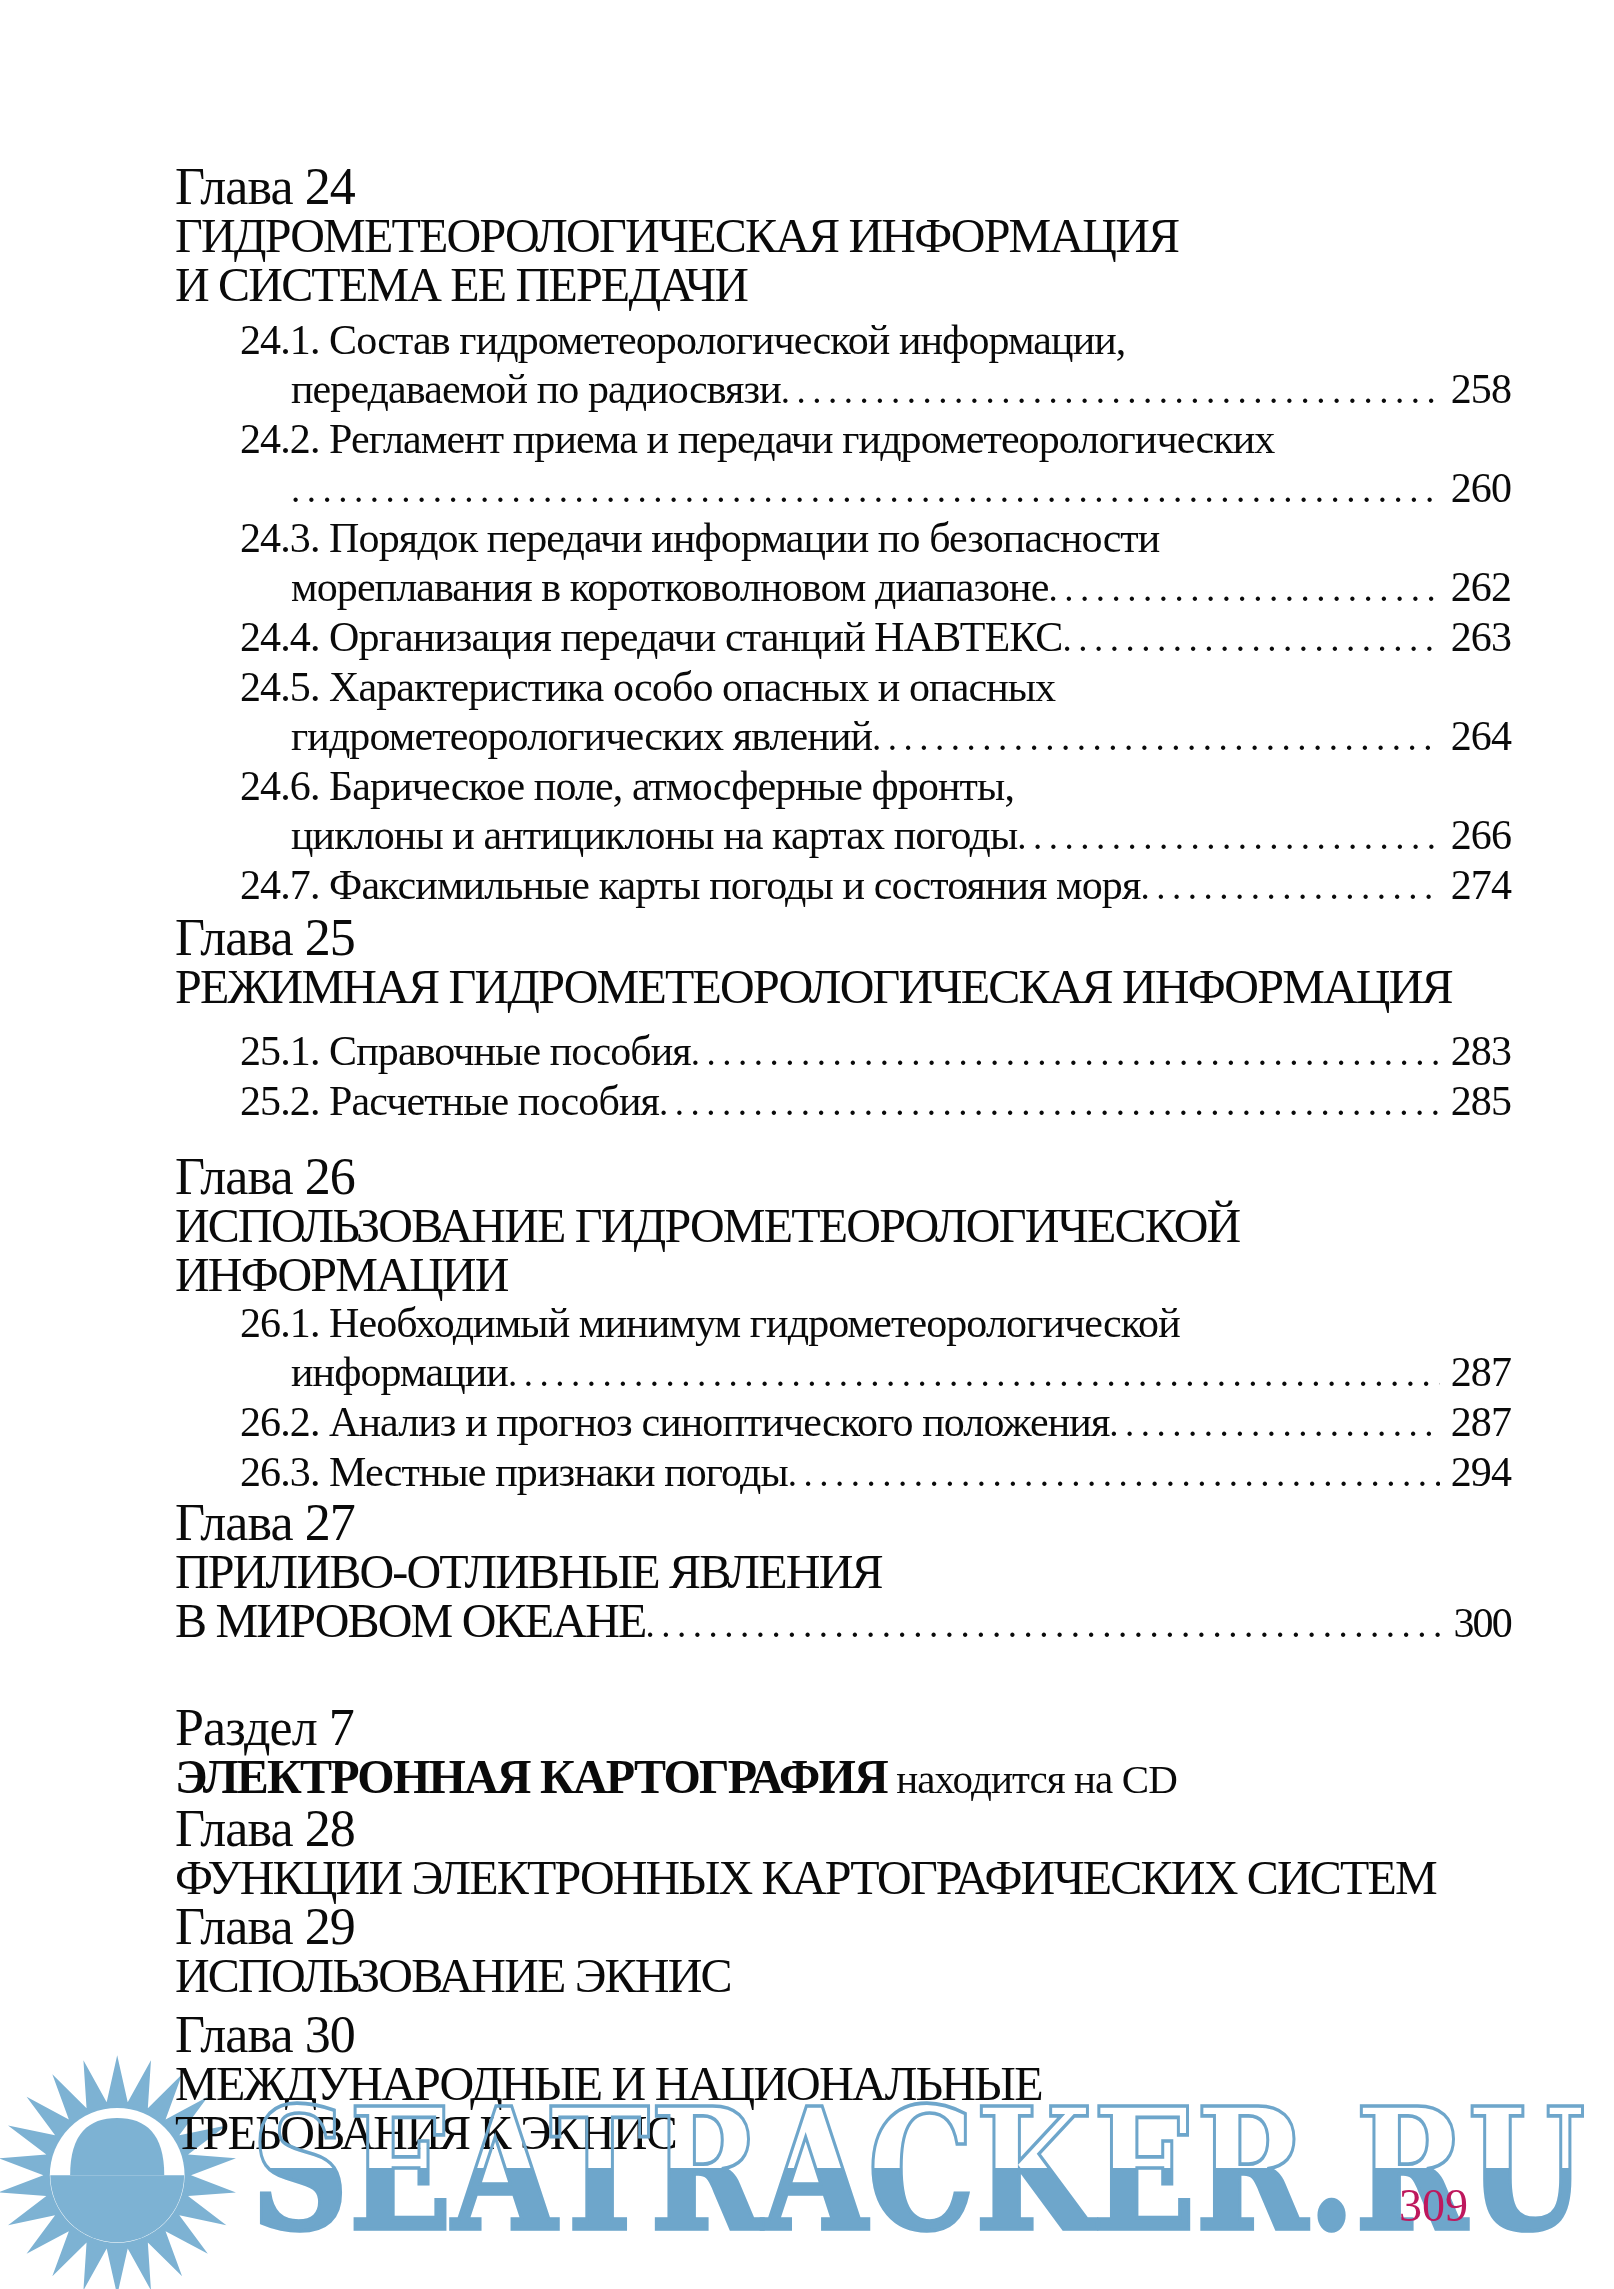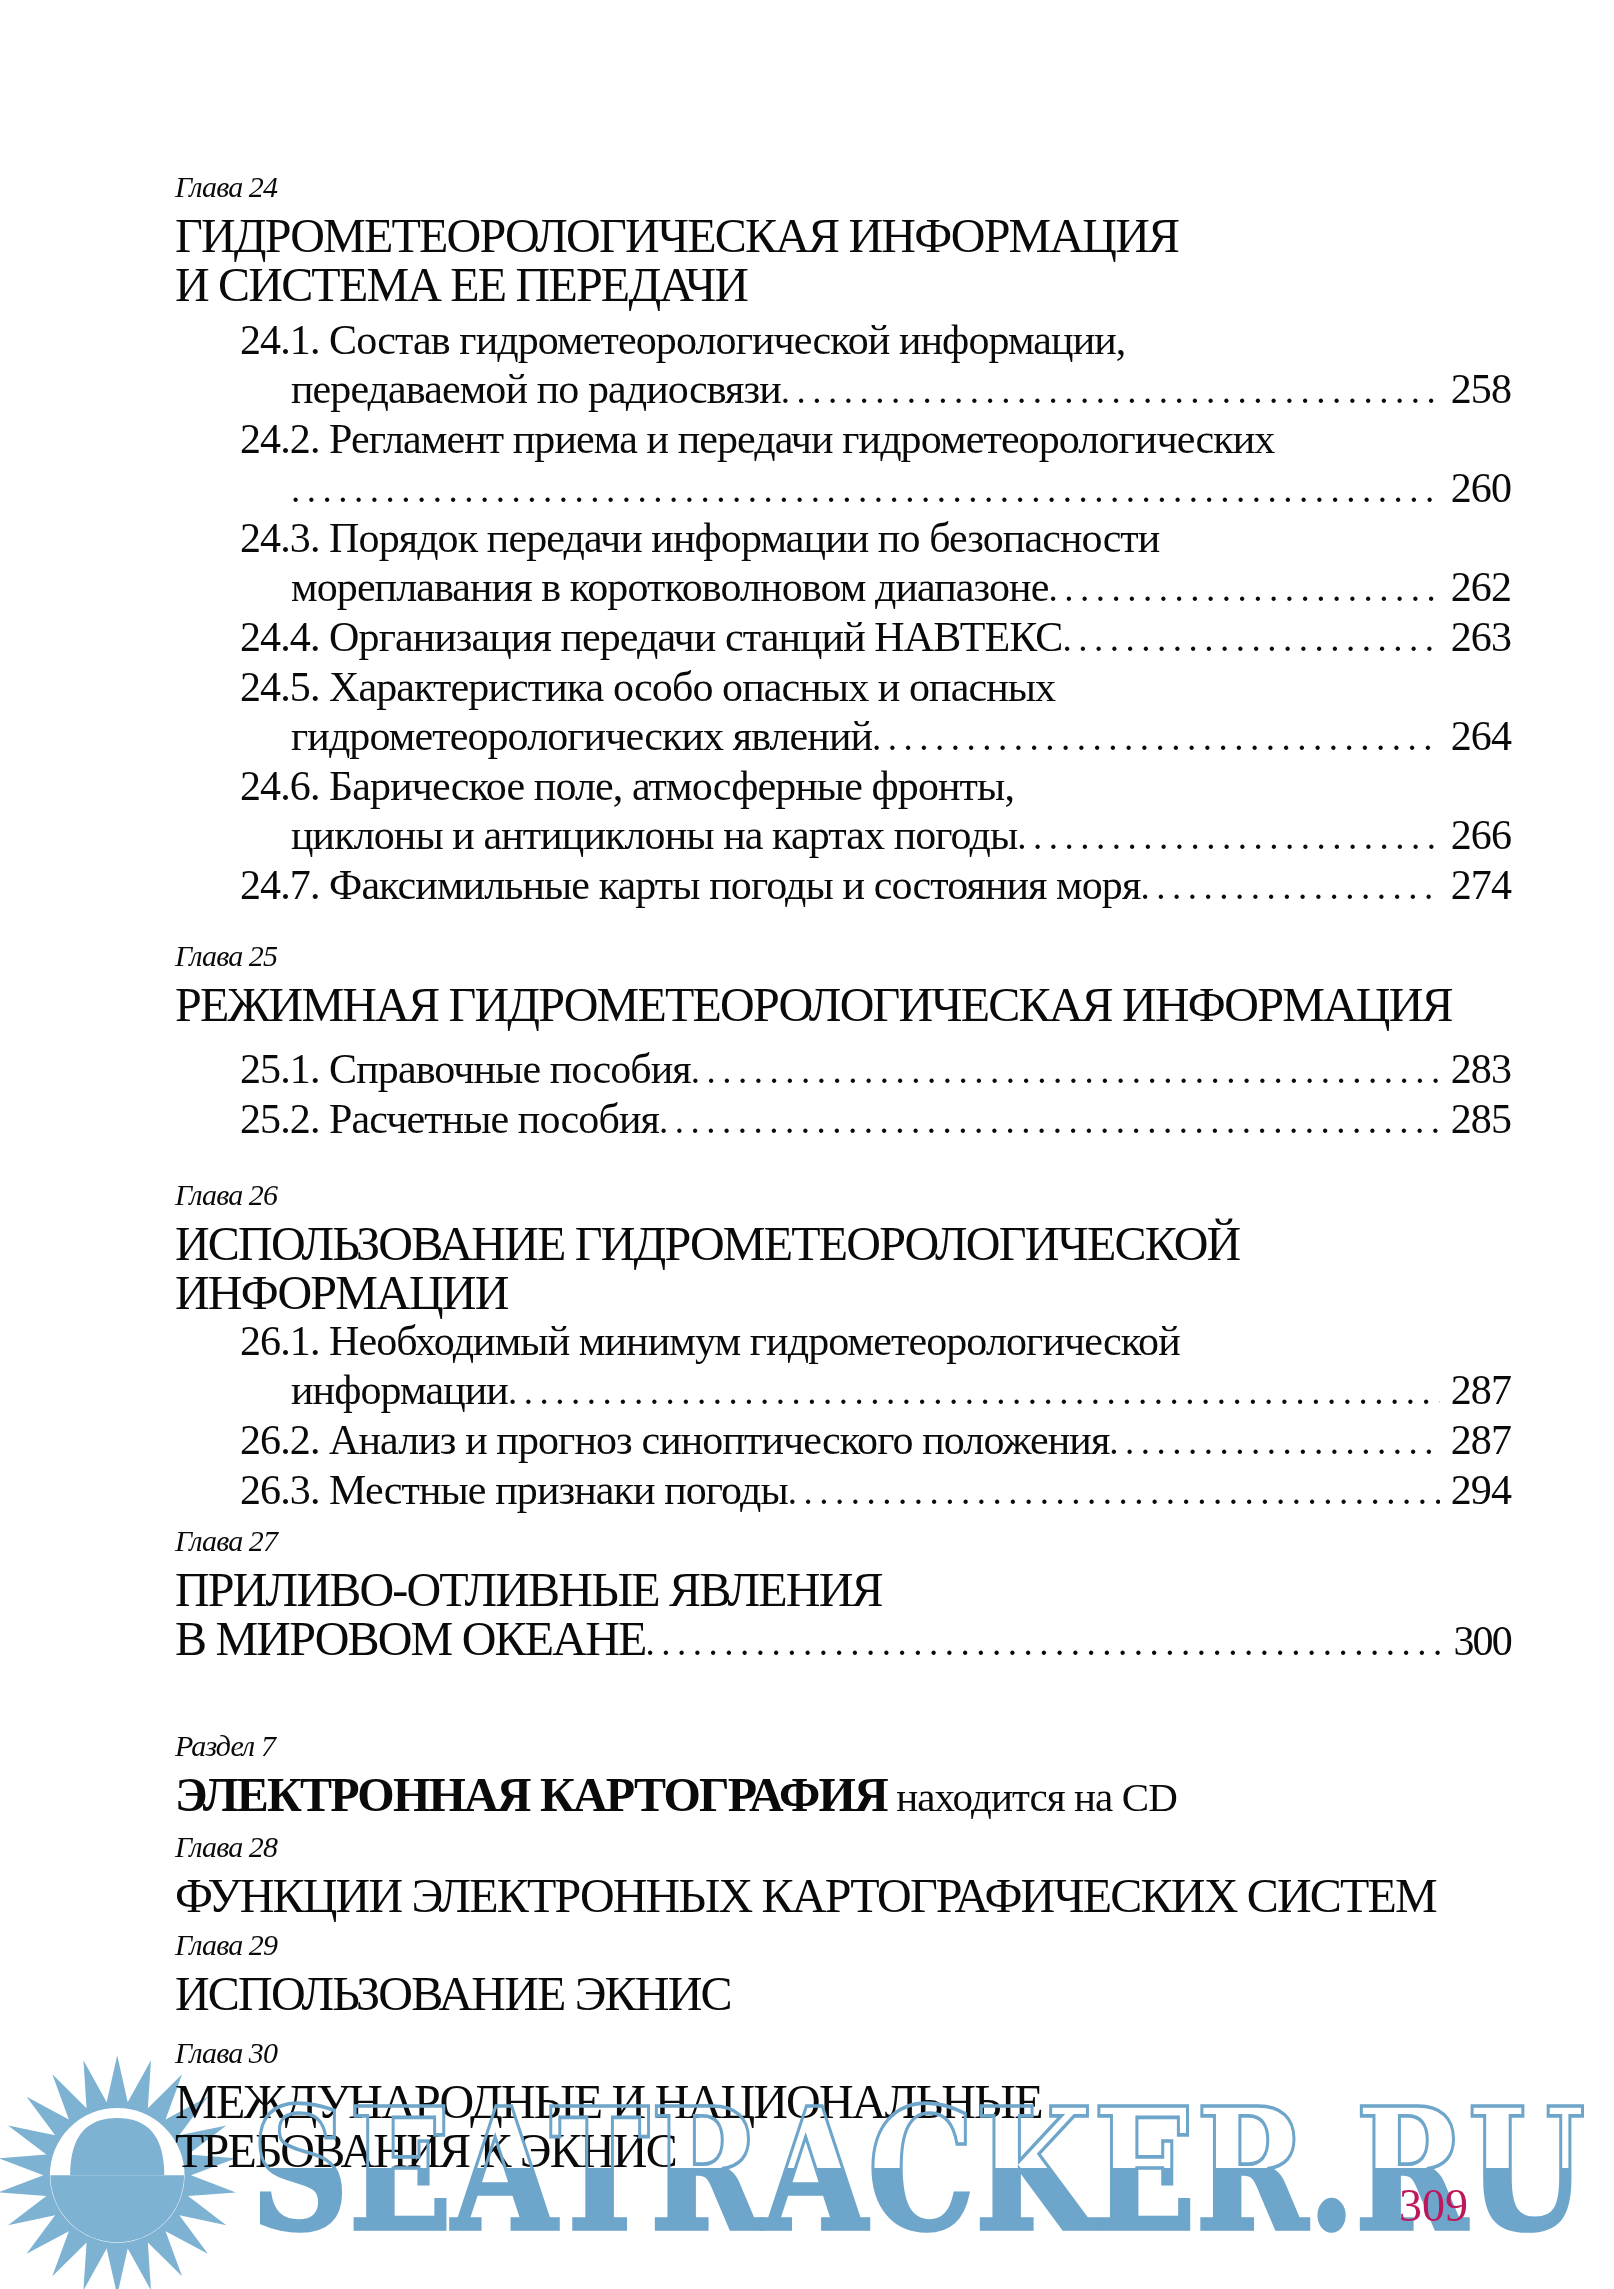--- a/index.html
+++ b/index.html
@@ -15,21 +15,21 @@
   }
   #sun-layer{z-index:0;}
   #watermark-layer{z-index:5;}
   .content{
     position:absolute;left:175px;top:162px;width:1336px;z-index:1;
   }
   .line{
     line-height:49px;white-space:nowrap;
   }
   .glava{
-    font-style:italic;font-size:30px;letter-spacing:-0.9px;
+    font-size:52px;letter-spacing:-0.9px;
   }
   .heading{
     font-size:48px;letter-spacing:-1.8px;
   }
   .heading b{font-weight:bold;}
   .suffix{font-size:41px;letter-spacing:-0.9px;}
   .entry{font-size:42px;letter-spacing:-0.9px;}
   .ind-num{margin-left:65px;}
   .ind-cont{margin-left:116px;}
   .leader-row{display:flex;align-items:baseline;}
@@ -98,21 +98,21 @@
       <div class="line entry ind-cont leader-row">
         <span class="t">циклоны и антициклоны на картах погоды</span>
         <span class="leader"></span>
         <span class="pg">266</span>
       </div>
       <div class="line entry ind-num leader-row">
         <span class="t">24.7. Факсимильные карты погоды и состояния моря</span>
         <span class="leader"></span>
         <span class="pg">274</span>
       </div>
-      <div class="line glava" style="margin-top: 20px;"><span class="t">Глава 25</span></div>
+      <div class="line glava" style="margin-top: 2px;"><span class="t">Глава 25</span></div>
       <div class="line heading"><span class="t">РЕЖИМНАЯ ГИДРОМЕТЕОРОЛОГИЧЕСКАЯ ИНФОРМАЦИЯ</span></div>
       <div class="line entry ind-num leader-row" style="margin-top: 16px;">
         <span class="t">25.1. Справочные пособия</span>
         <span class="leader"></span>
         <span class="pg">283</span>
       </div>
       <div class="line entry ind-num leader-row">
         <span class="t">25.2. Расчетные пособия</span>
         <span class="leader"></span>
         <span class="pg">285</span>

